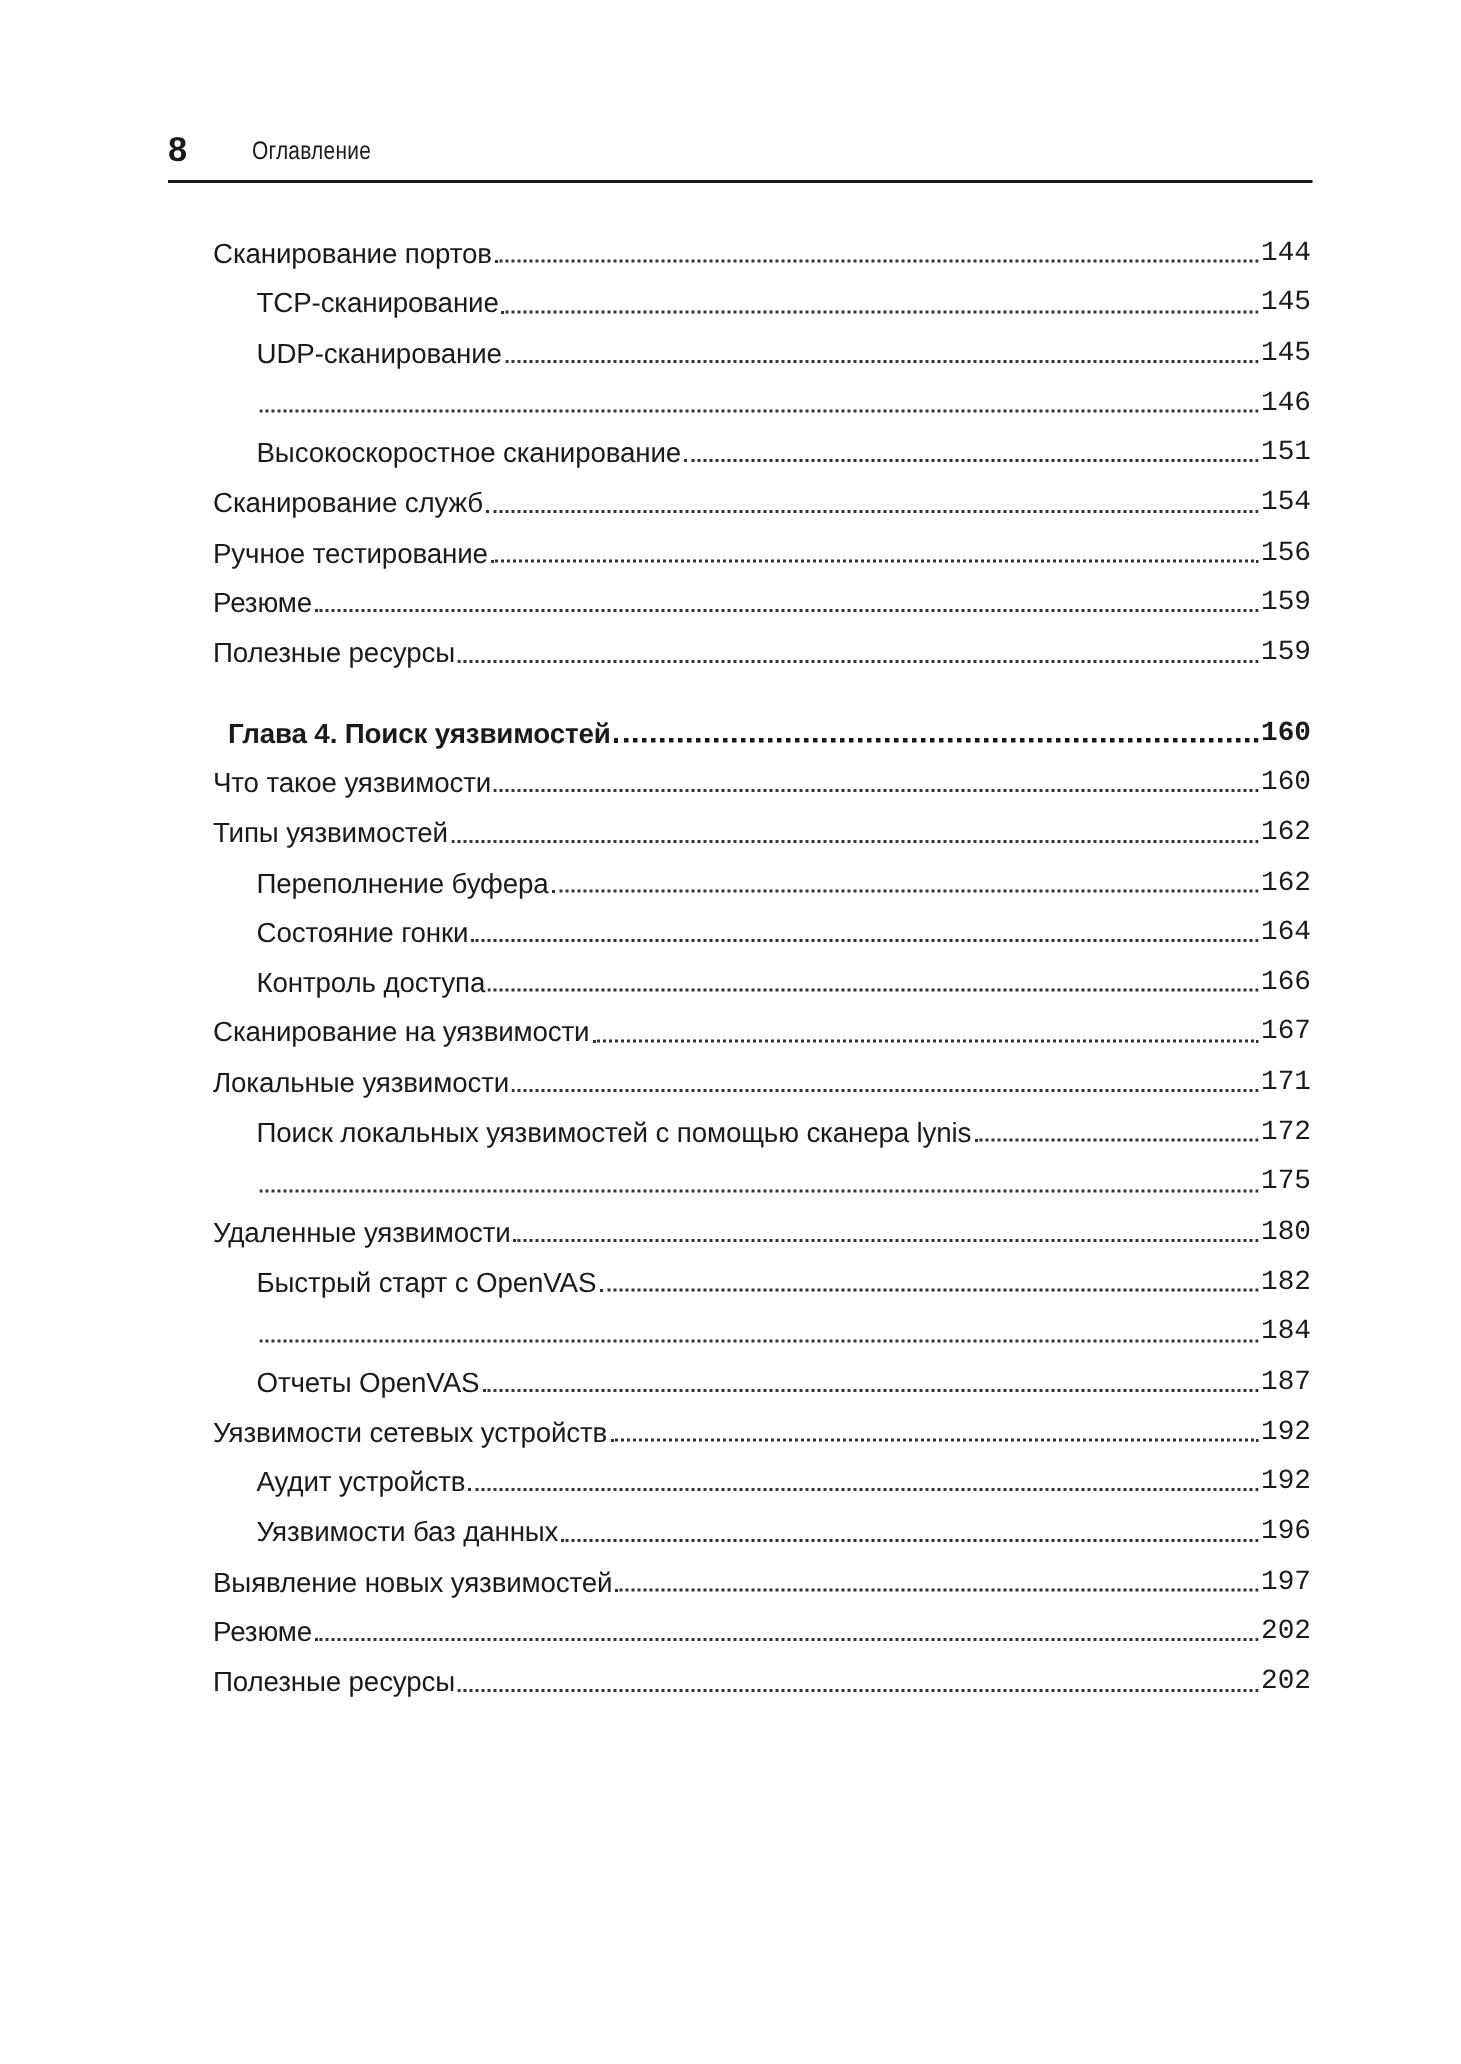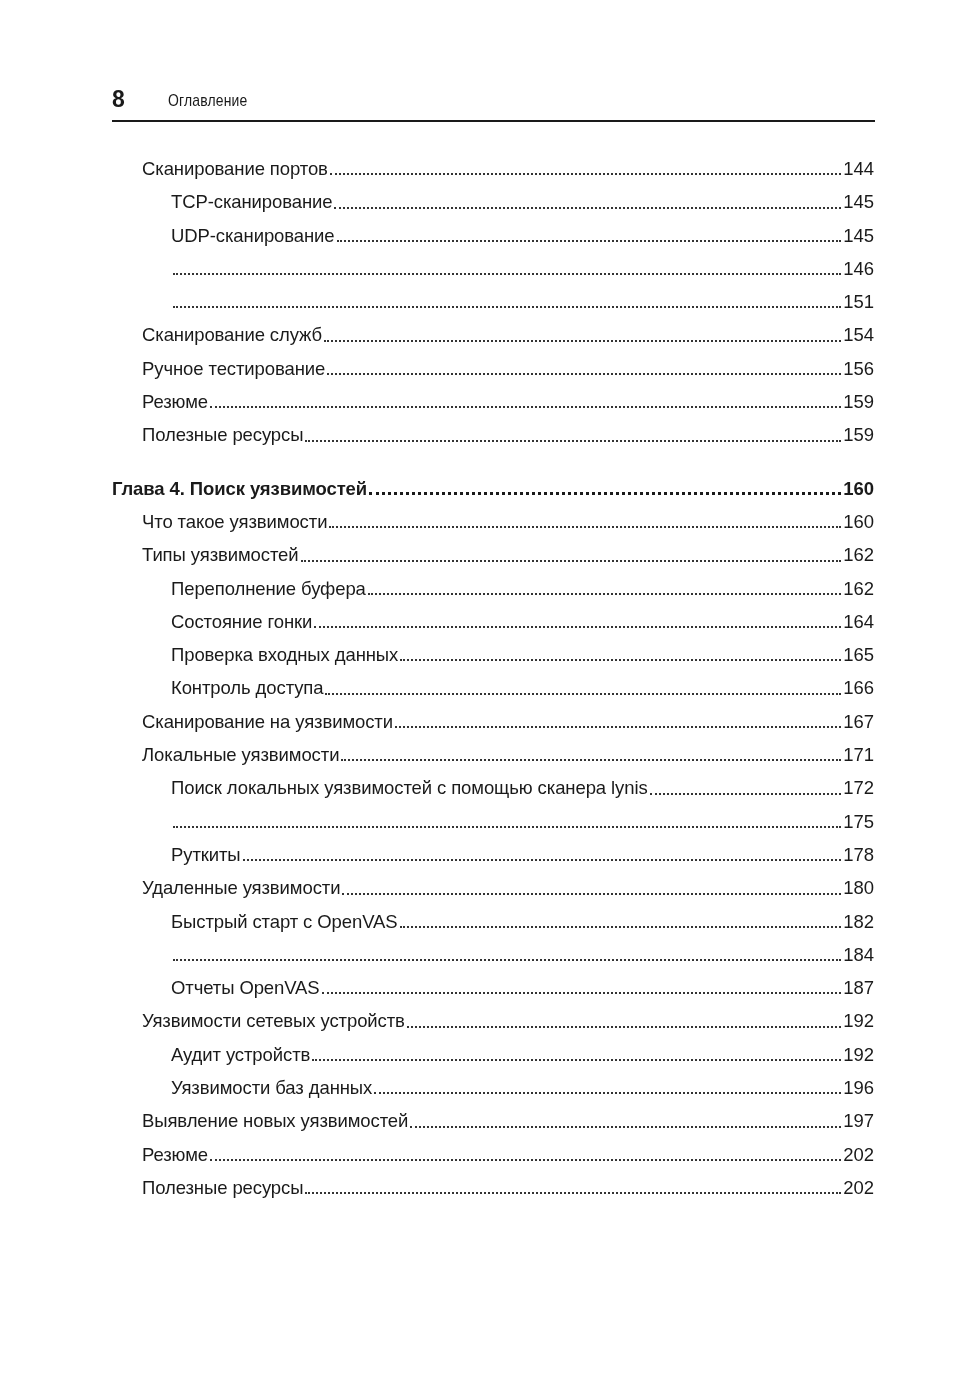--- a/index.html
+++ b/index.html
@@ -54,20 +54,21 @@
       line-height: 33.3px;
       font-size: 18.5px;
       white-space: nowrap;
       overflow: hidden;
     }
     .toc-entry.level-1 { padding-left: 30px; }
     .toc-entry.level-2 { padding-left: 59px; }
     .toc-entry.chapter {
       font-weight: bold;
       margin-top: 20px;
+      margin-left: 40px;
     }
     .toc-title {
       flex: 0 0 auto;
       letter-spacing: -0.1px;
     }
     .toc-leader {
       flex: 1 1 auto;
       overflow: hidden;
       margin: 0 2px;
       position: relative;
@@ -79,20 +80,21 @@
       left: 0; right: 0;
       bottom: 10px;
       border-bottom: 2px dotted #333;
     }
     .toc-entry.chapter .toc-leader::after {
       border-bottom: 3px dotted #1a1a1a;
     }
     .toc-page {
       flex: 0 0 auto;
       text-align: right;
+      font-family: Liberation Mono, monospace;
     }
   </style>
 </head>
 <body>
 
 <div class="page-header">
   <span class="page-number">8</span>
   <span class="running-head">Оглавление</span>
 </div>
 
@@ -110,20 +112,21 @@
   <div class="toc-entry level-2">
       <span class="toc-title">UDP-сканирование</span>
       <span class="toc-leader"></span>
       <span class="toc-page">145</span>
     </div>
   <div class="toc-entry level-2">
       <span class="toc-leader"></span>
       <span class="toc-page">146</span>
     </div>
   <div class="toc-entry level-2">
+      <span class="toc-title">Высокоскоростное сканирование</span>
       <span class="toc-leader"></span>
       <span class="toc-page">151</span>
     </div>
   <div class="toc-entry level-1">
       <span class="toc-title">Сканирование служб</span>
       <span class="toc-leader"></span>
       <span class="toc-page">154</span>
     </div>
   <div class="toc-entry level-1">
       <span class="toc-title">Ручное тестирование</span>
@@ -159,25 +162,20 @@
       <span class="toc-title">Переполнение буфера</span>
       <span class="toc-leader"></span>
       <span class="toc-page">162</span>
     </div>
   <div class="toc-entry level-2">
       <span class="toc-title">Состояние гонки</span>
       <span class="toc-leader"></span>
       <span class="toc-page">164</span>
     </div>
   <div class="toc-entry level-2">
-      <span class="toc-title">Проверка входных данных</span>
-      <span class="toc-leader"></span>
-      <span class="toc-page">165</span>
-    </div>
-  <div class="toc-entry level-2">
       <span class="toc-title">Контроль доступа</span>
       <span class="toc-leader"></span>
       <span class="toc-page">166</span>
     </div>
   <div class="toc-entry level-1">
       <span class="toc-title">Сканирование на уязвимости</span>
       <span class="toc-leader"></span>
       <span class="toc-page">167</span>
     </div>
   <div class="toc-entry level-1">
@@ -186,25 +184,20 @@
       <span class="toc-page">171</span>
     </div>
   <div class="toc-entry level-2">
       <span class="toc-title">Поиск локальных уязвимостей с помощью сканера lynis</span>
       <span class="toc-leader"></span>
       <span class="toc-page">172</span>
     </div>
   <div class="toc-entry level-2">
       <span class="toc-leader"></span>
       <span class="toc-page">175</span>
-    </div>
-  <div class="toc-entry level-2">
-      <span class="toc-title">Руткиты</span>
-      <span class="toc-leader"></span>
-      <span class="toc-page">178</span>
     </div>
   <div class="toc-entry level-1">
       <span class="toc-title">Удаленные уязвимости</span>
       <span class="toc-leader"></span>
       <span class="toc-page">180</span>
     </div>
   <div class="toc-entry level-2">
       <span class="toc-title">Быстрый старт с OpenVAS</span>
       <span class="toc-leader"></span>
       <span class="toc-page">182</span>

